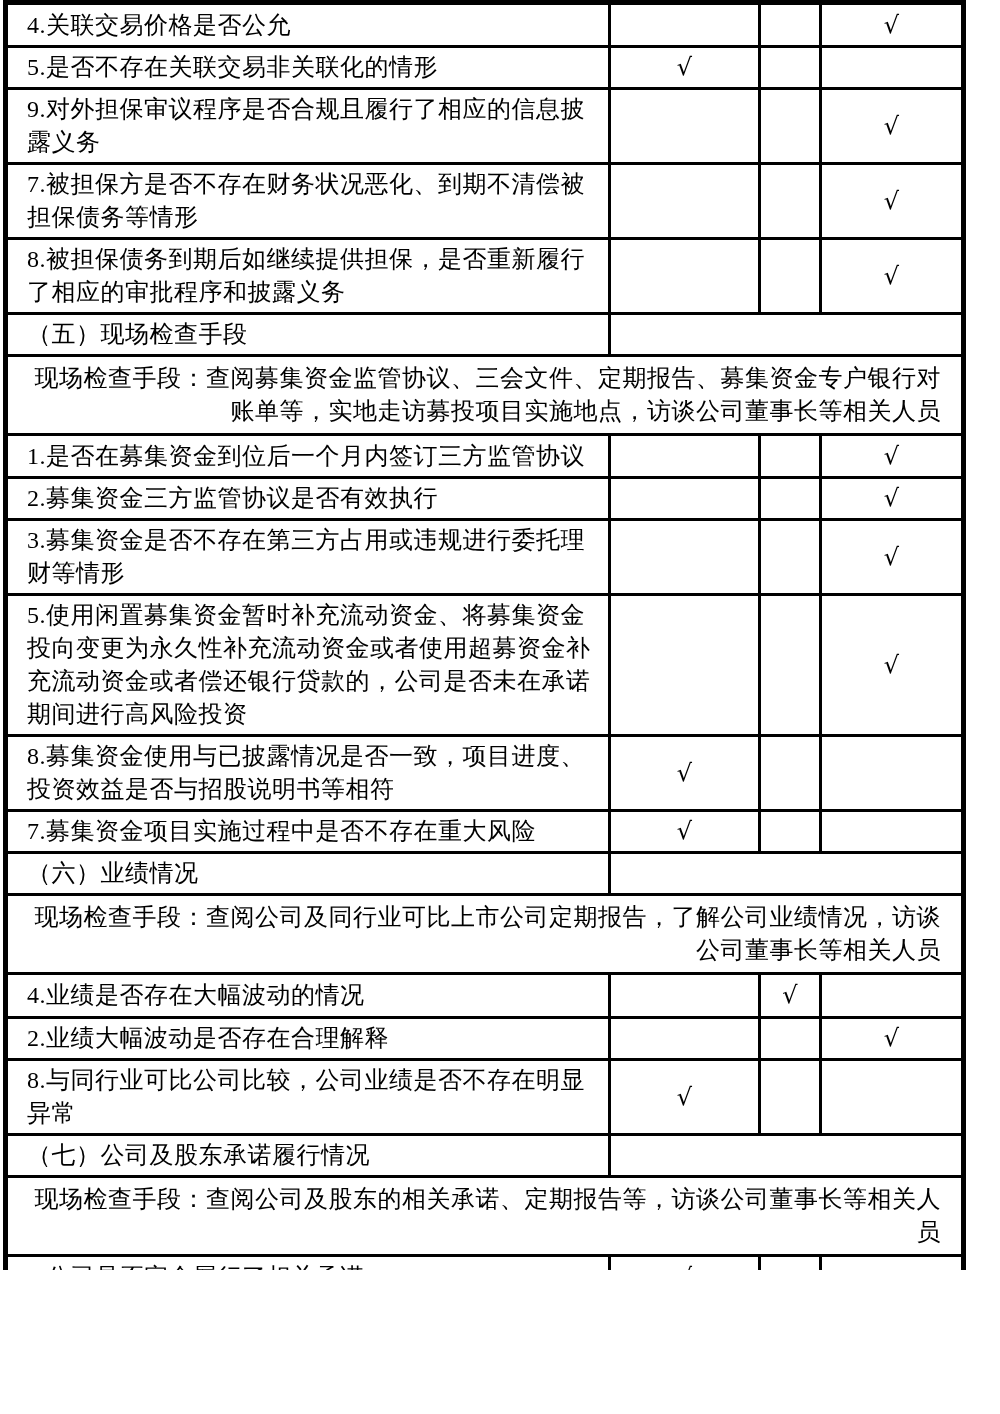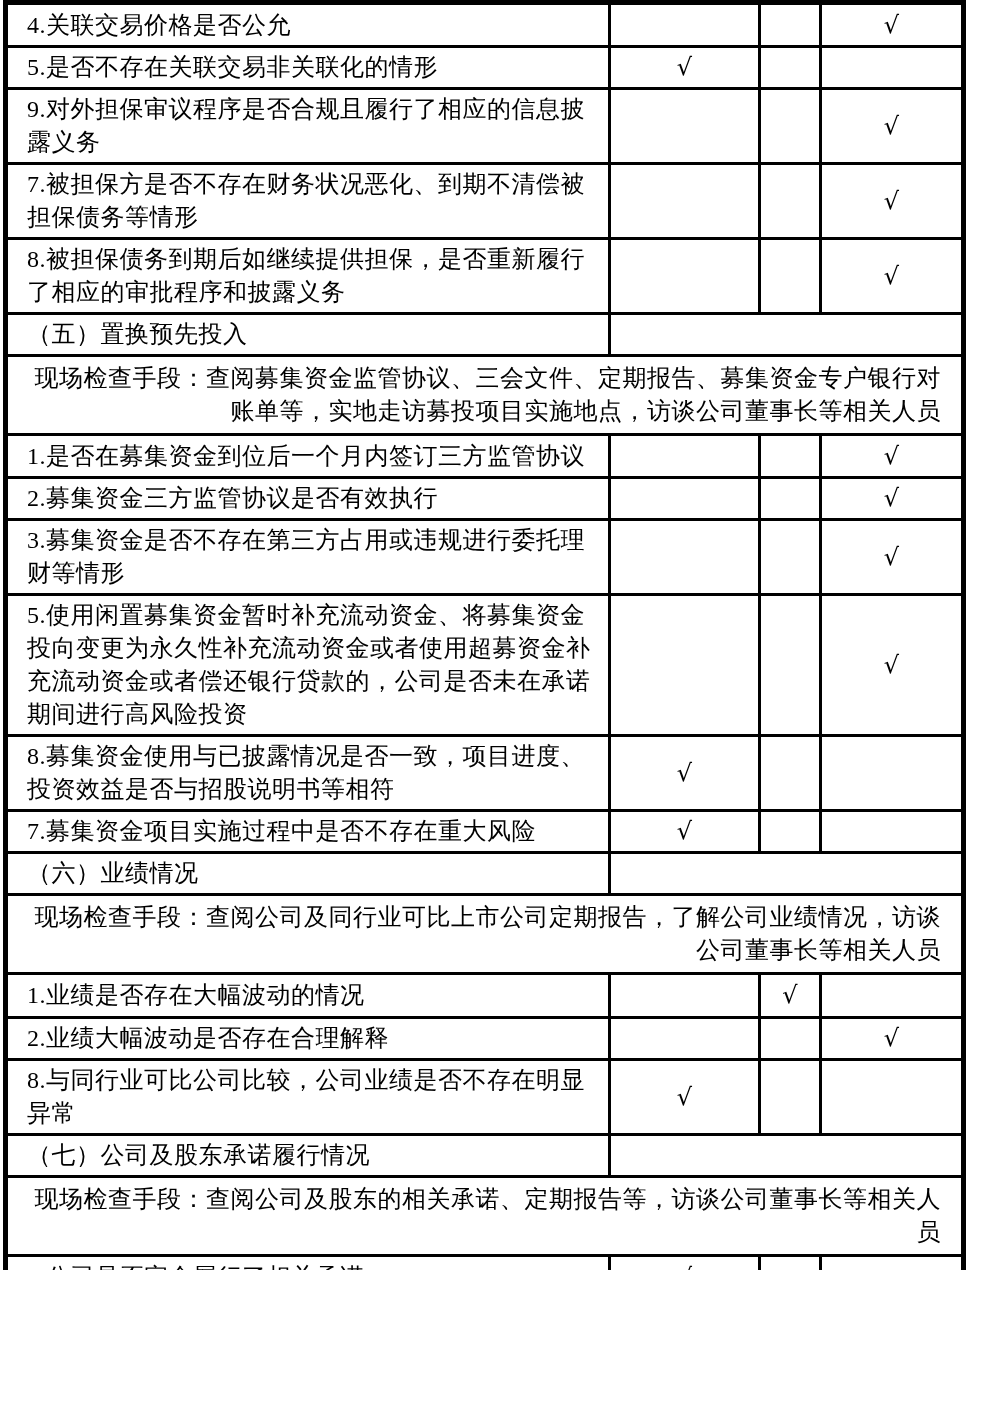--- a/index.html
+++ b/index.html
@@ -84,21 +84,21 @@
           <td class="chk-cell"></td>
           <td class="chk-cell"><span>√</span></td>
         </tr>
         <tr style="height: 67px;">
           <td class="q-cell">8.被担保债务到期后如继续提供担保，是否重新履行了相应的审批程序和披露义务</td>
           <td class="chk-cell"></td>
           <td class="chk-cell"></td>
           <td class="chk-cell"><span>√</span></td>
         </tr>
         <tr style="height: 40px;">
-          <td class="q-cell">（五）置换预先投入</td>
+          <td class="q-cell">（五）现场检查手段</td>
           <td colspan="3"></td>
         </tr>
         <tr style="height: 67px;">
           <td class="method-cell" colspan="4">现场检查手段：查阅募集资金监管协议、三会文件、定期报告、募集资金专户银行对账单等，实地走访募投项目实施地点，访谈公司董事长等相关人员</td>
         </tr>
         <tr style="height: 43px;">
           <td class="q-cell">1.是否在募集资金到位后一个月内签订三方监管协议</td>
           <td class="chk-cell"></td>
           <td class="chk-cell"></td>
           <td class="chk-cell"><span>√</span></td>
@@ -134,21 +134,21 @@
           <td class="chk-cell"></td>
         </tr>
         <tr style="height: 40px;">
           <td class="q-cell">（六）业绩情况</td>
           <td colspan="3"></td>
         </tr>
         <tr style="height: 66px;">
           <td class="method-cell" colspan="4">现场检查手段：查阅公司及同行业可比上市公司定期报告，了解公司业绩情况，访谈公司董事长等相关人员</td>
         </tr>
         <tr style="height: 44px;">
-          <td class="q-cell">1.业绩是否存在大幅波动的情况</td>
+          <td class="q-cell">4.业绩是否存在大幅波动的情况</td>
           <td class="chk-cell"></td>
           <td class="chk-cell"><span>√</span></td>
           <td class="chk-cell"></td>
         </tr>
         <tr style="height: 40px;">
           <td class="q-cell">2.业绩大幅波动是否存在合理解释</td>
           <td class="chk-cell"></td>
           <td class="chk-cell"></td>
           <td class="chk-cell"><span>√</span></td>
         </tr>

